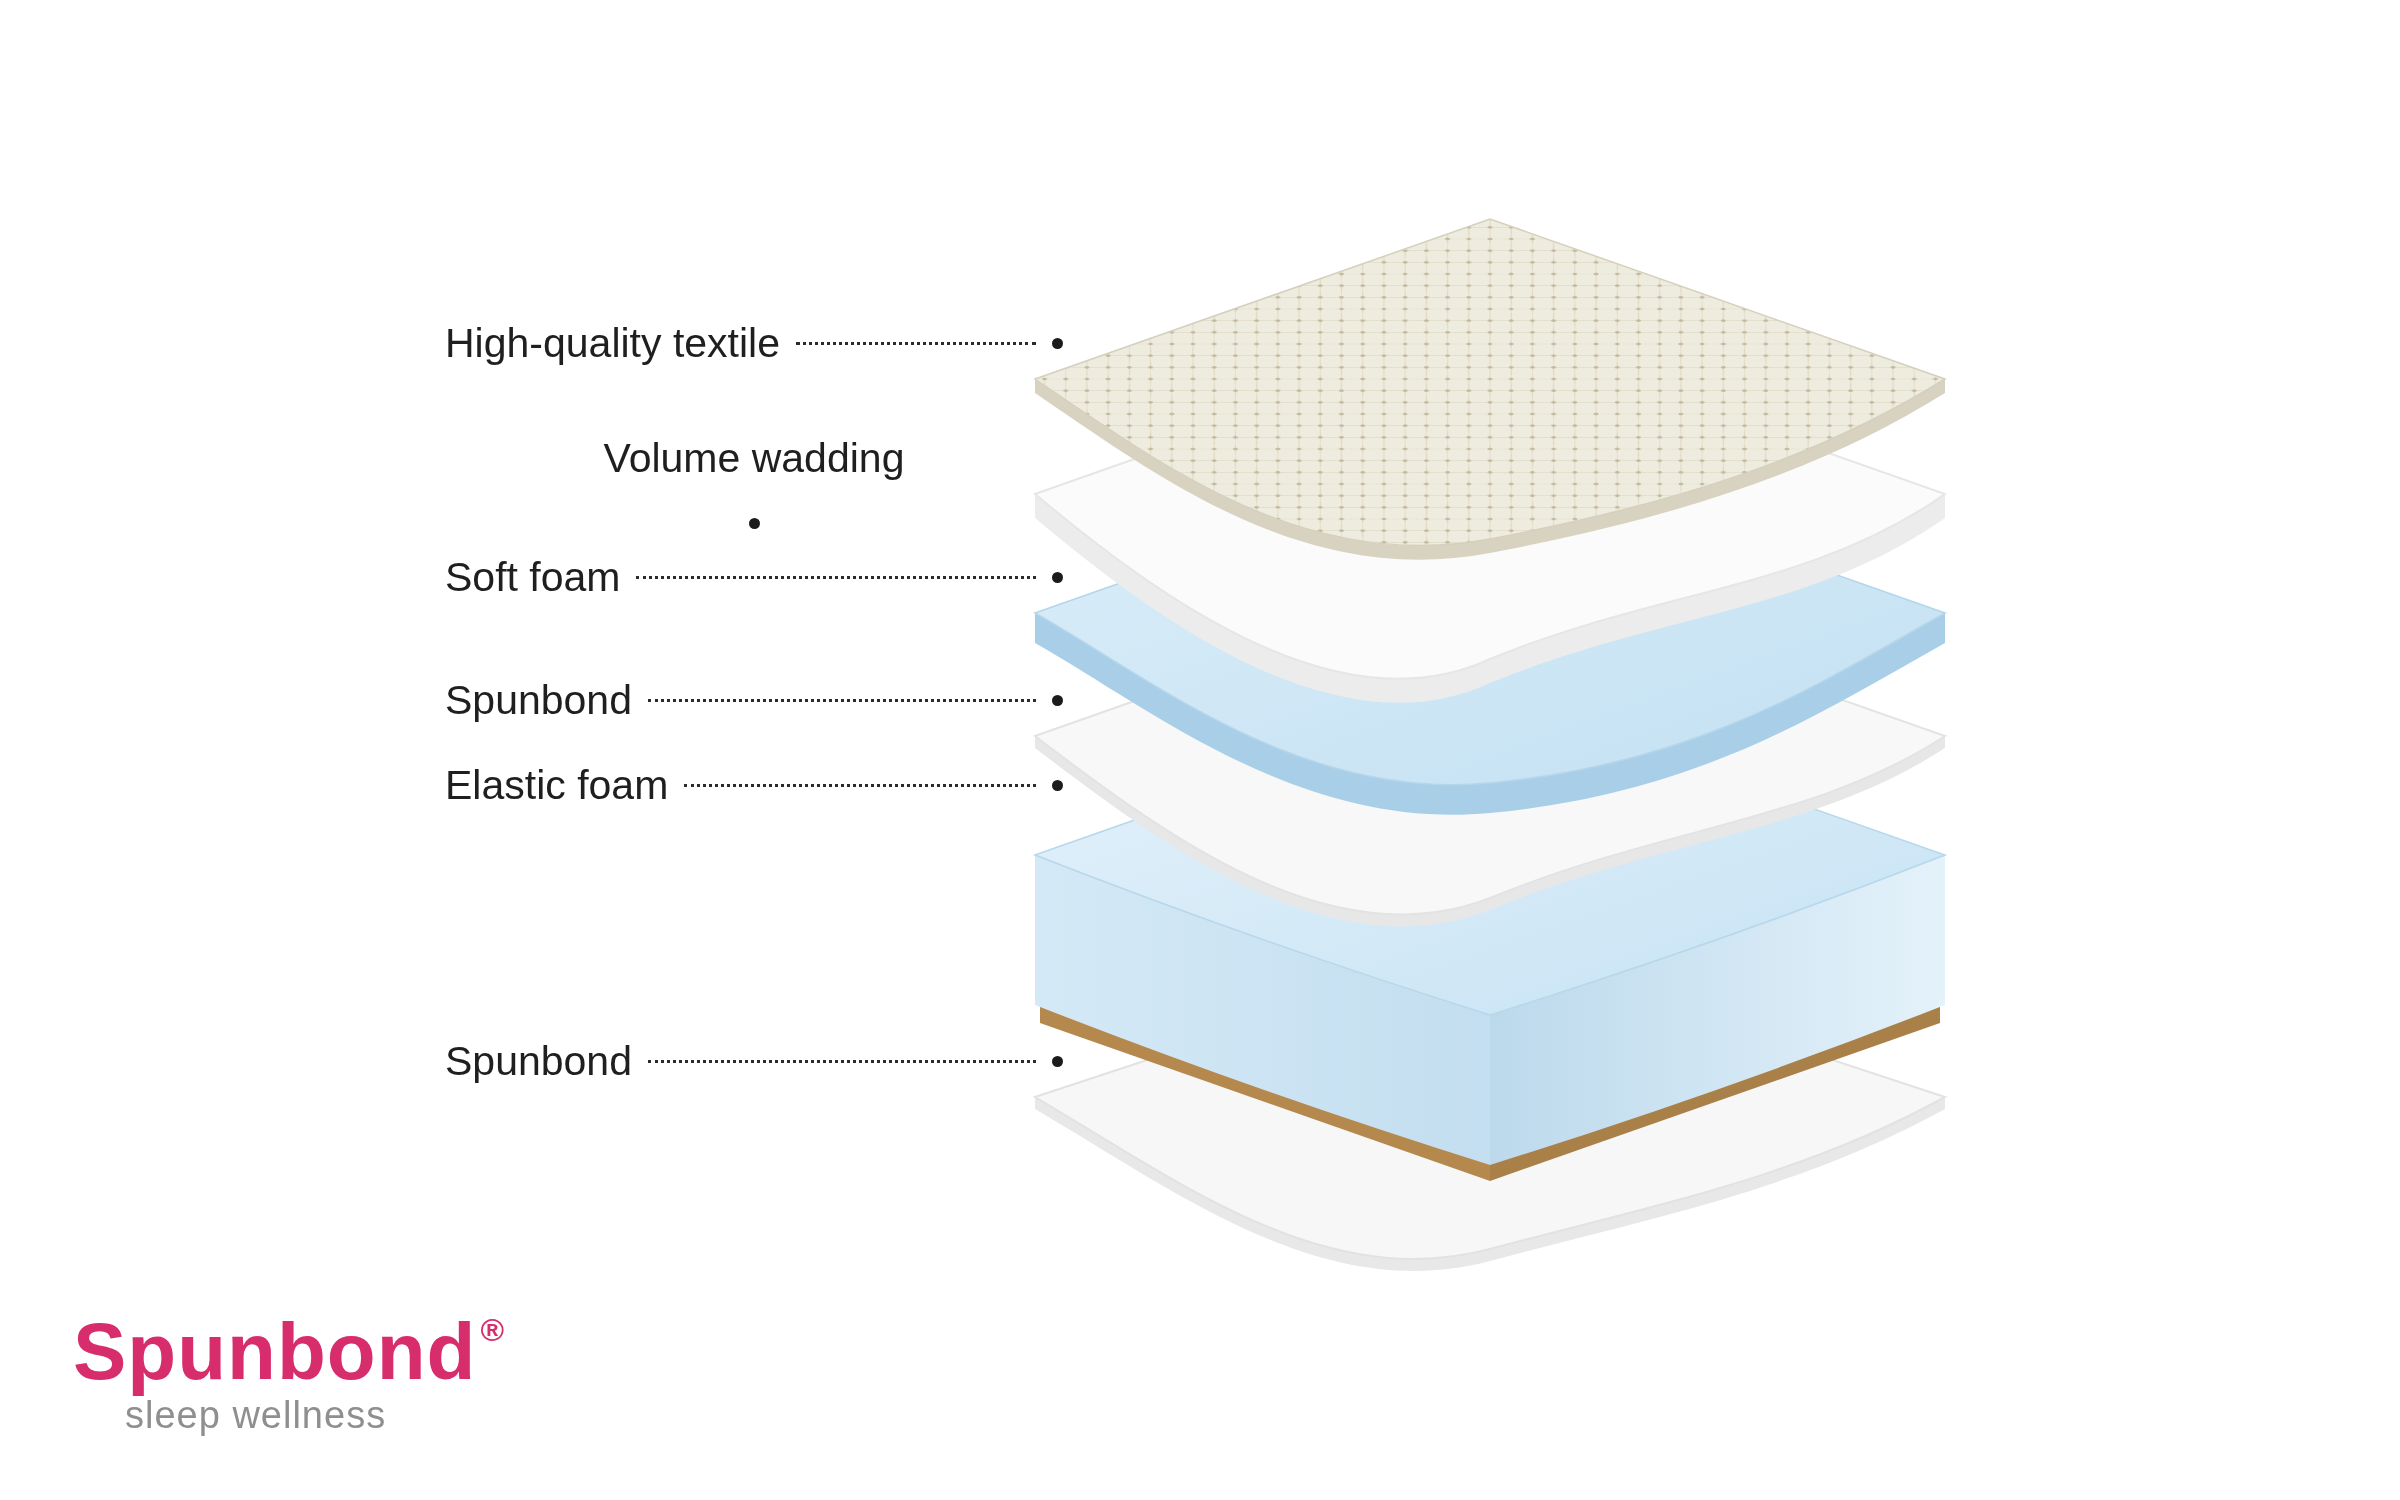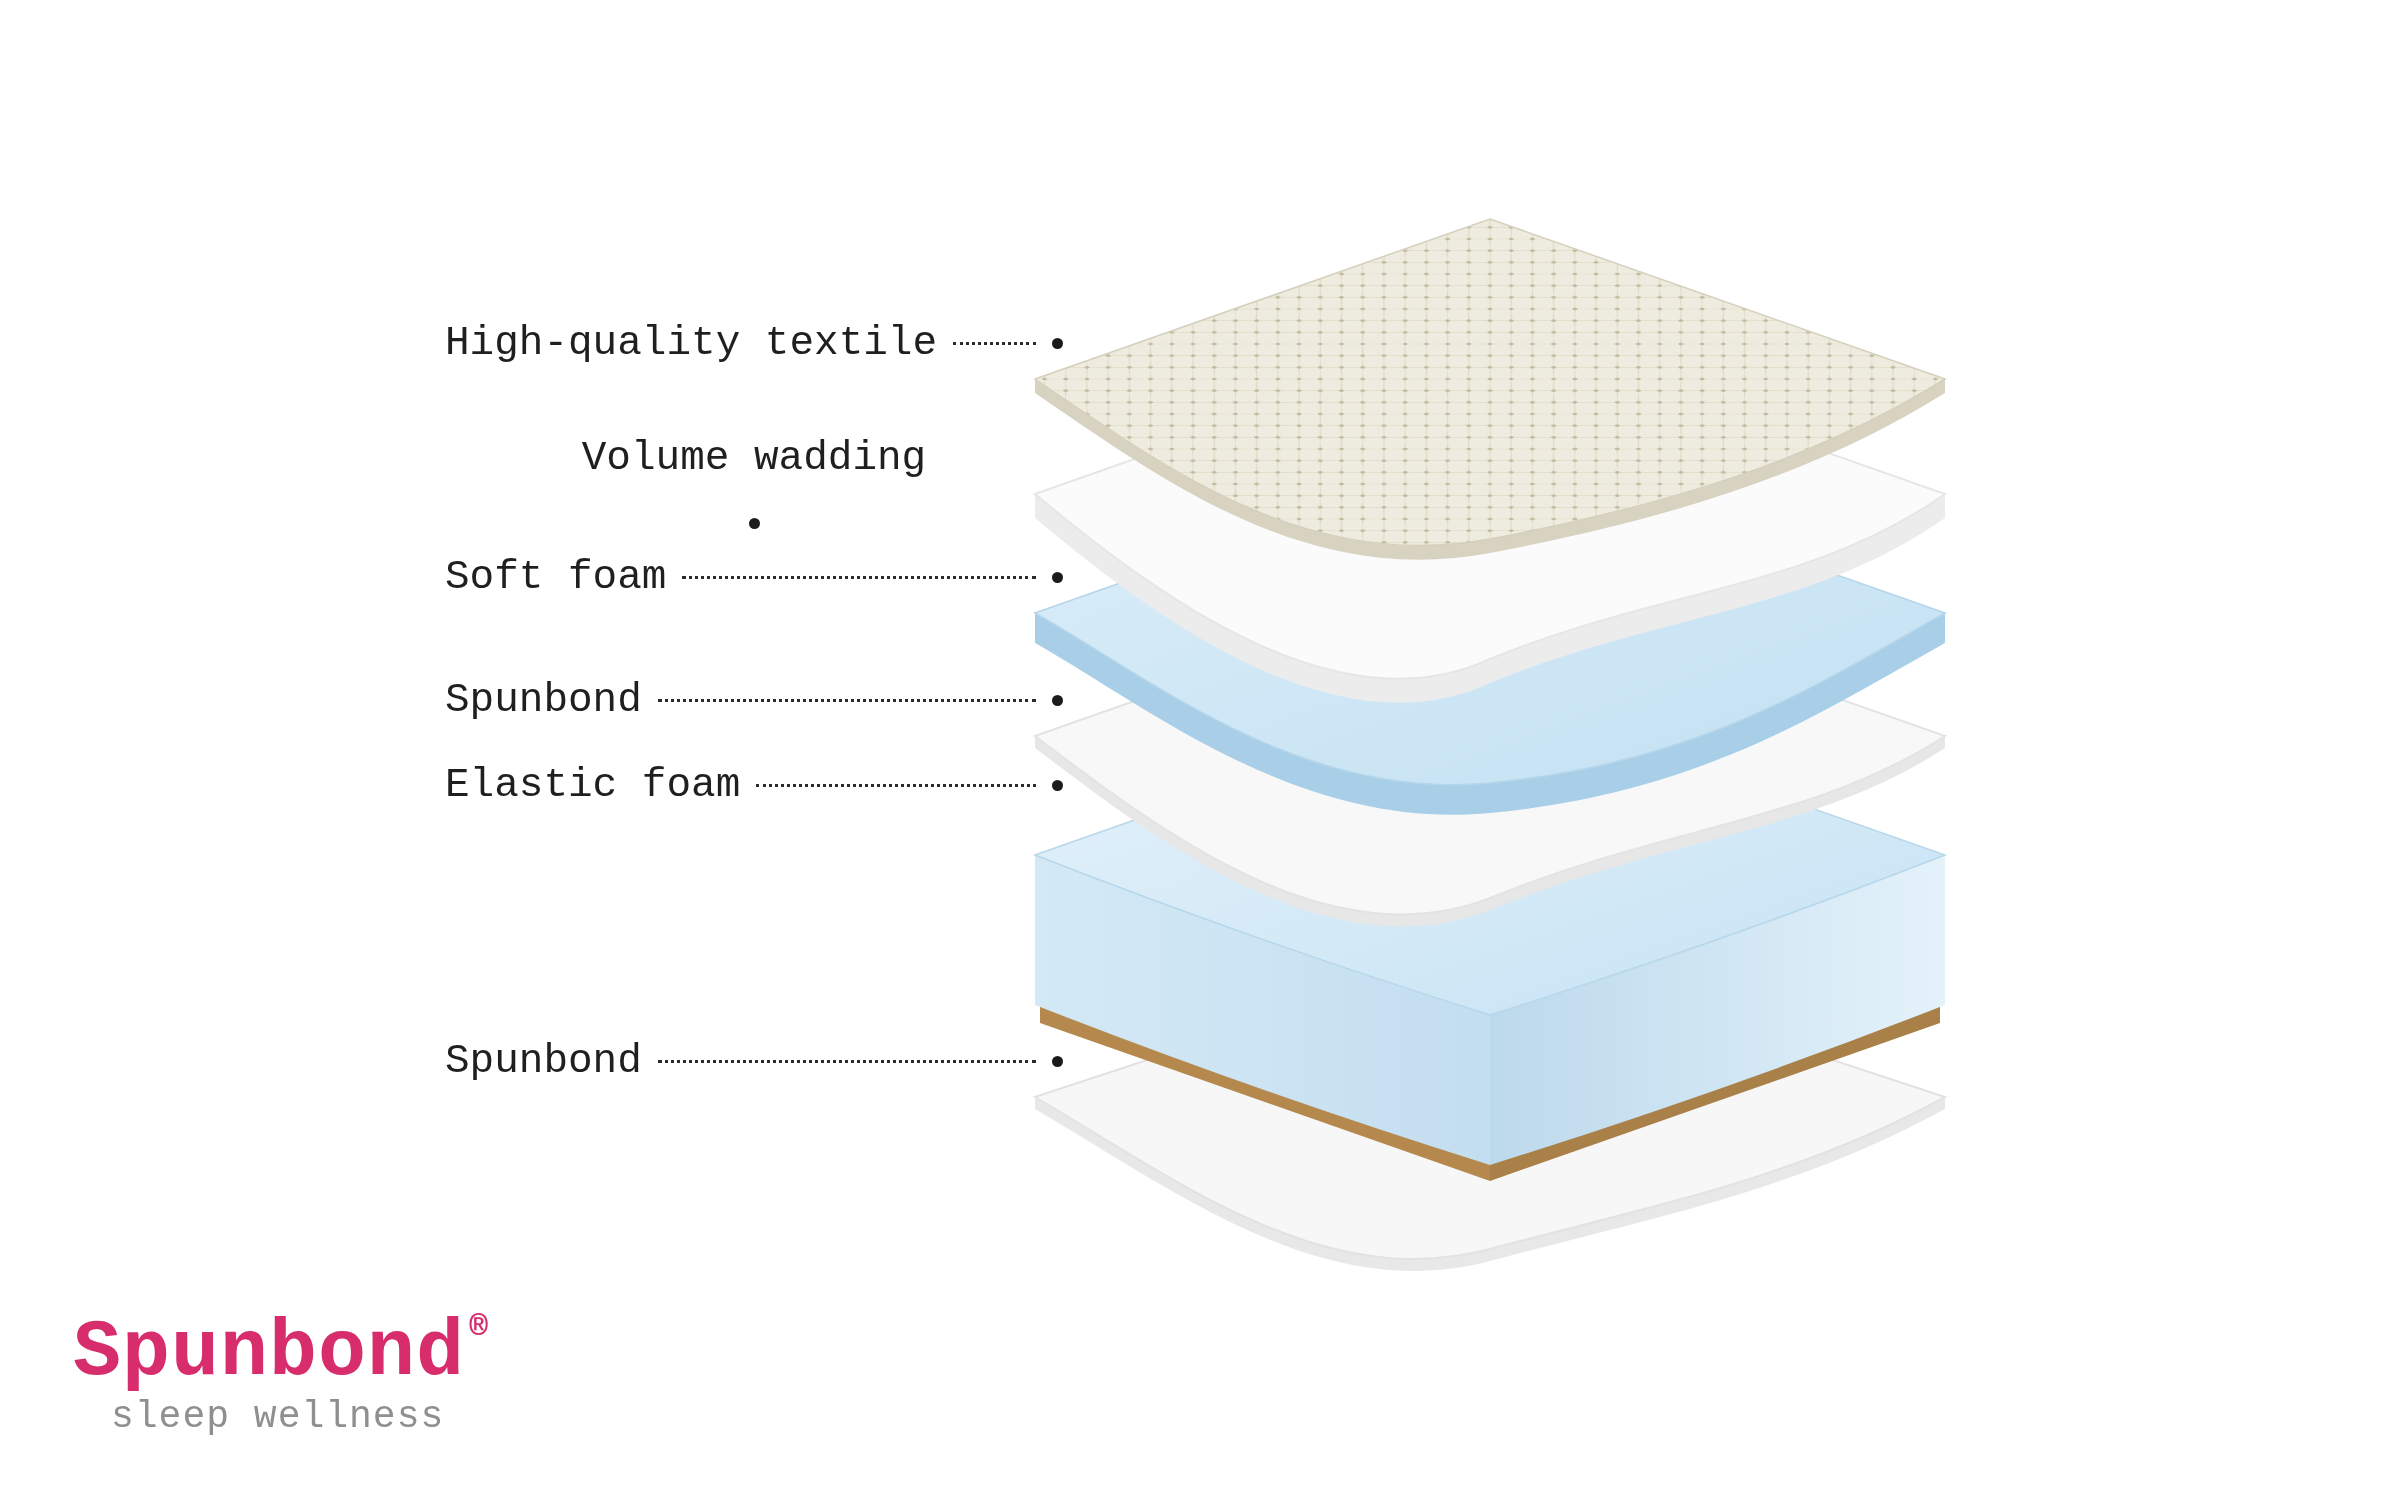--- a/index.html
+++ b/index.html
@@ -1,18 +1,18 @@
 <!DOCTYPE html>
 <html><head>
 <meta charset="utf-8">
 <style>
   html,body { margin:0; padding:0; background:#fff; }
   .canvas {
     position:relative; width:2400px; height:1500px; background:#ffffff;
-    font-family:Liberation Mono, monospace; overflow:hidden;
+    font-family:Liberation Sans, sans-serif; overflow:hidden;
   }
   .diagram-svg { position:absolute; left:0; top:0; }
   .label-row {
     position:absolute; left:445px; width:618px;
     display:flex; align-items:center; gap:16px;
     color:#1f1f1f; font-size:41px; line-height:1.2;
   }
   .label-row .leader { flex:1 1 auto; height:0; border-top:3px dotted #2b2b2b; }
   .label-row .dot {
     flex:0 0 auto; width:11px; height:11px; border-radius:50%; background:#1b1b1b;
@@ -21,21 +21,21 @@
   .label-row.two-line .label-text { display:block; }
   .label-row.two-line .label-text span { display:block; }
   .label-row.two-line .leader { margin-top:26px; }
   .label-row.two-line .dot { margin-top:21px; }
   .logo { position:absolute; left:73px; top:1312px; }
   .logo .brand {
     font-size:80px; font-weight:bold; color:#d82d6d; letter-spacing:1px; line-height:1;
   }
   .logo .brand sup { font-size:32px; font-weight:bold; vertical-align:38px; margin-left:4px; }
   .logo .tagline {
-    font-size:38px; color:#8f8f8f; margin:2px 0 0 38px; letter-spacing:1px;
+    font-size:38px; color:#8f8f8f; margin:2px 0 0 52px; letter-spacing:1px;
   }
 </style>
 </head>
 <body>
 
 <div class="canvas">
 
   <svg class="diagram-svg" width="2400" height="1500" viewBox="0 0 2400 1500">
     <defs>
       <pattern id="quilt" width="30" height="30" patternUnits="userSpaceOnUse" patternTransform="scale(1,0.55) rotate(45)">

